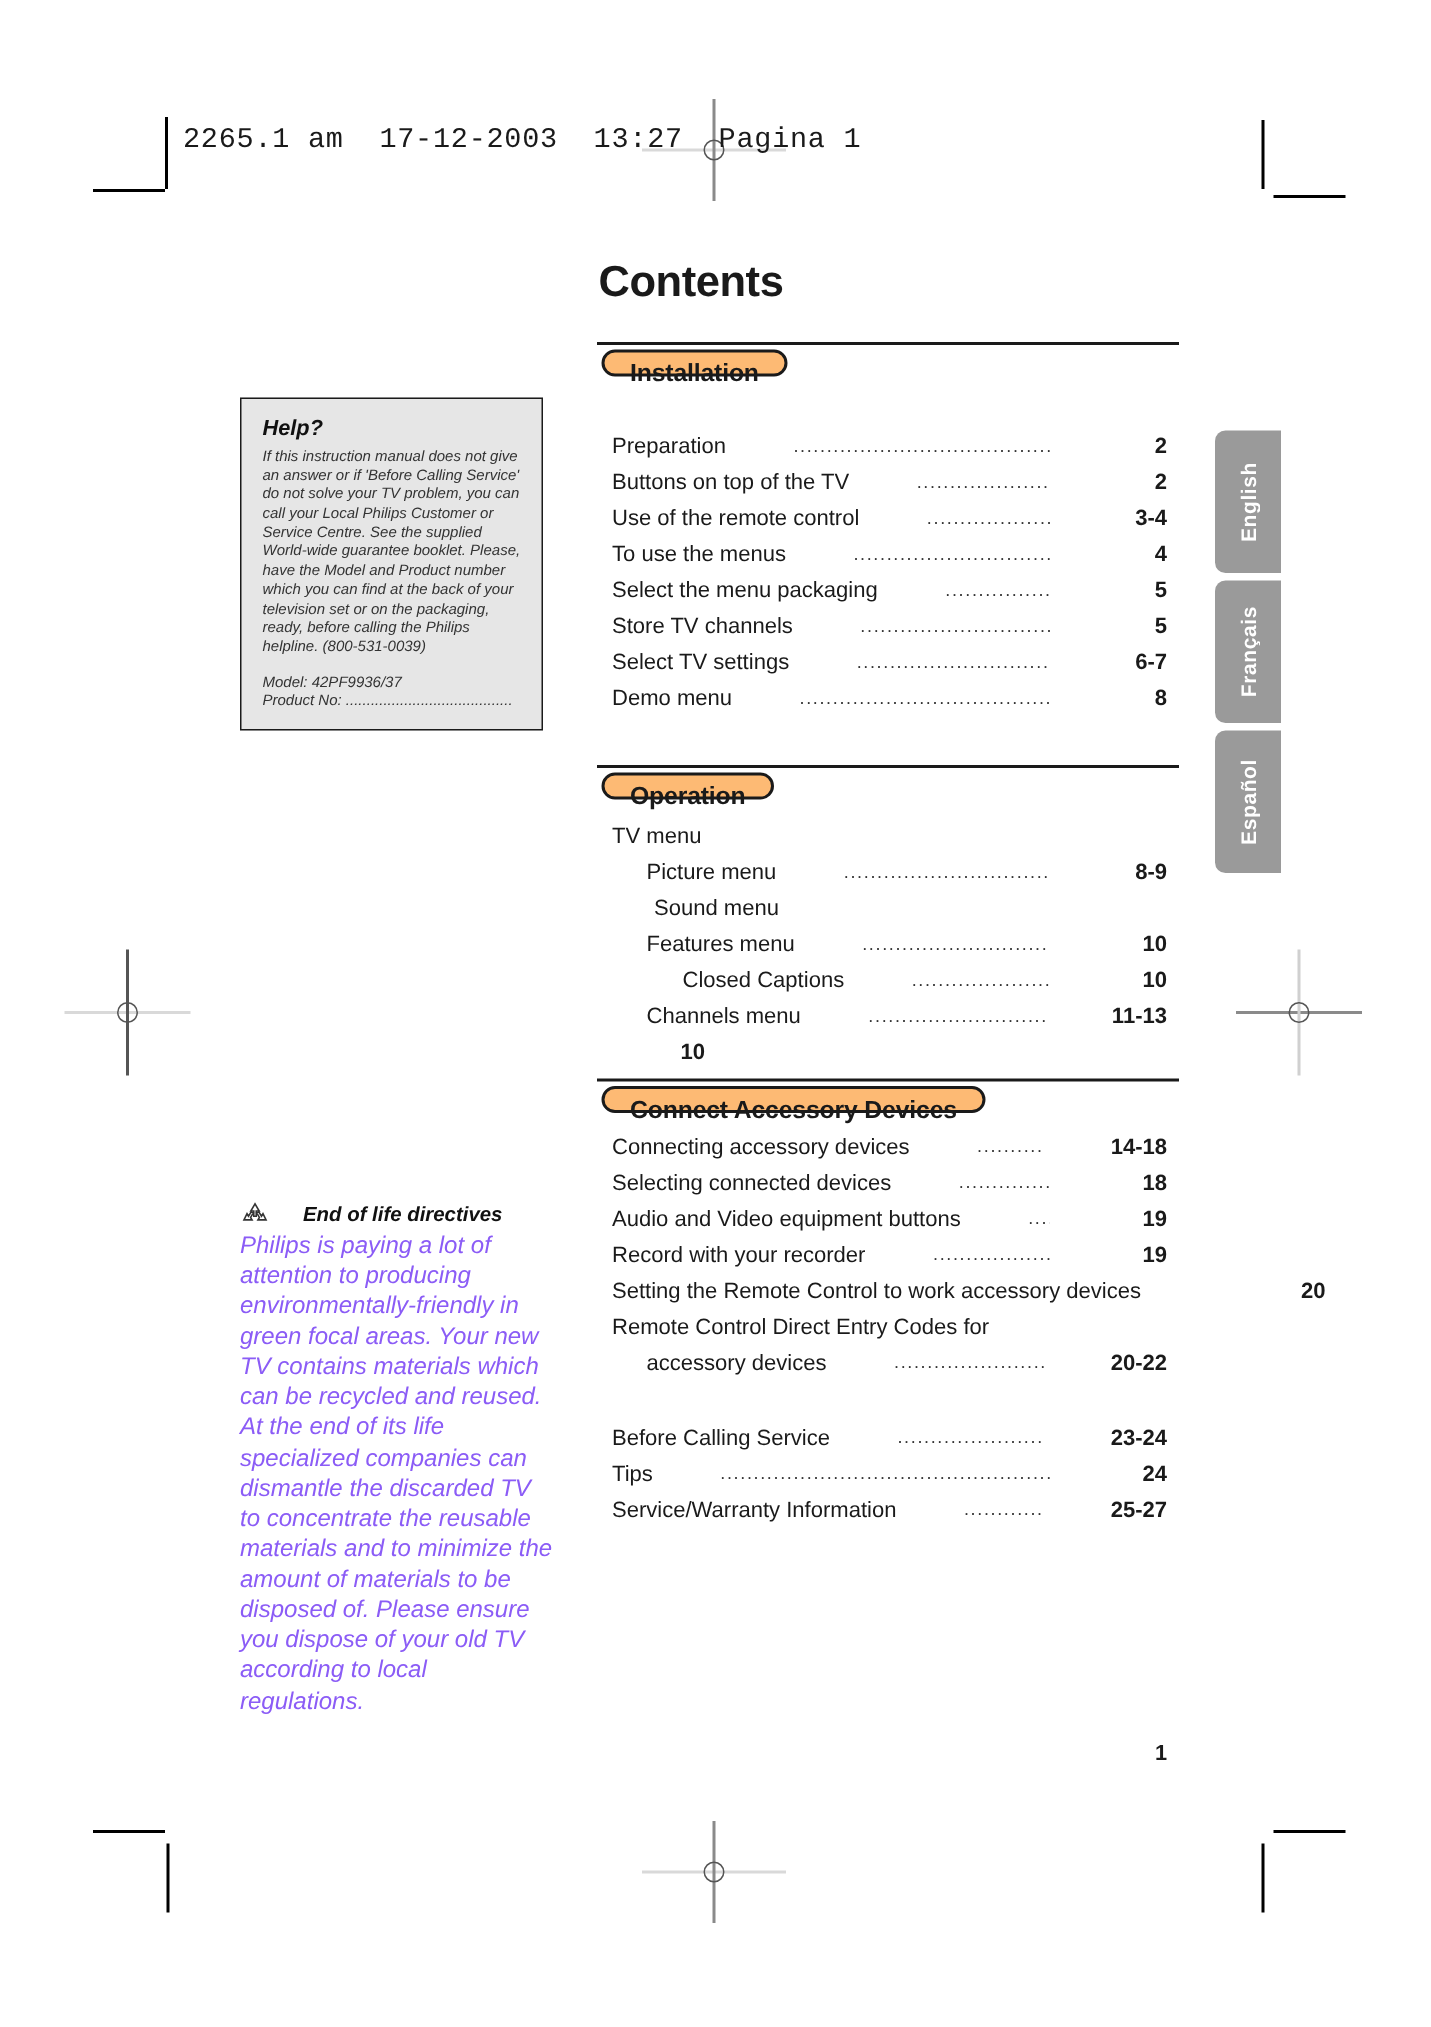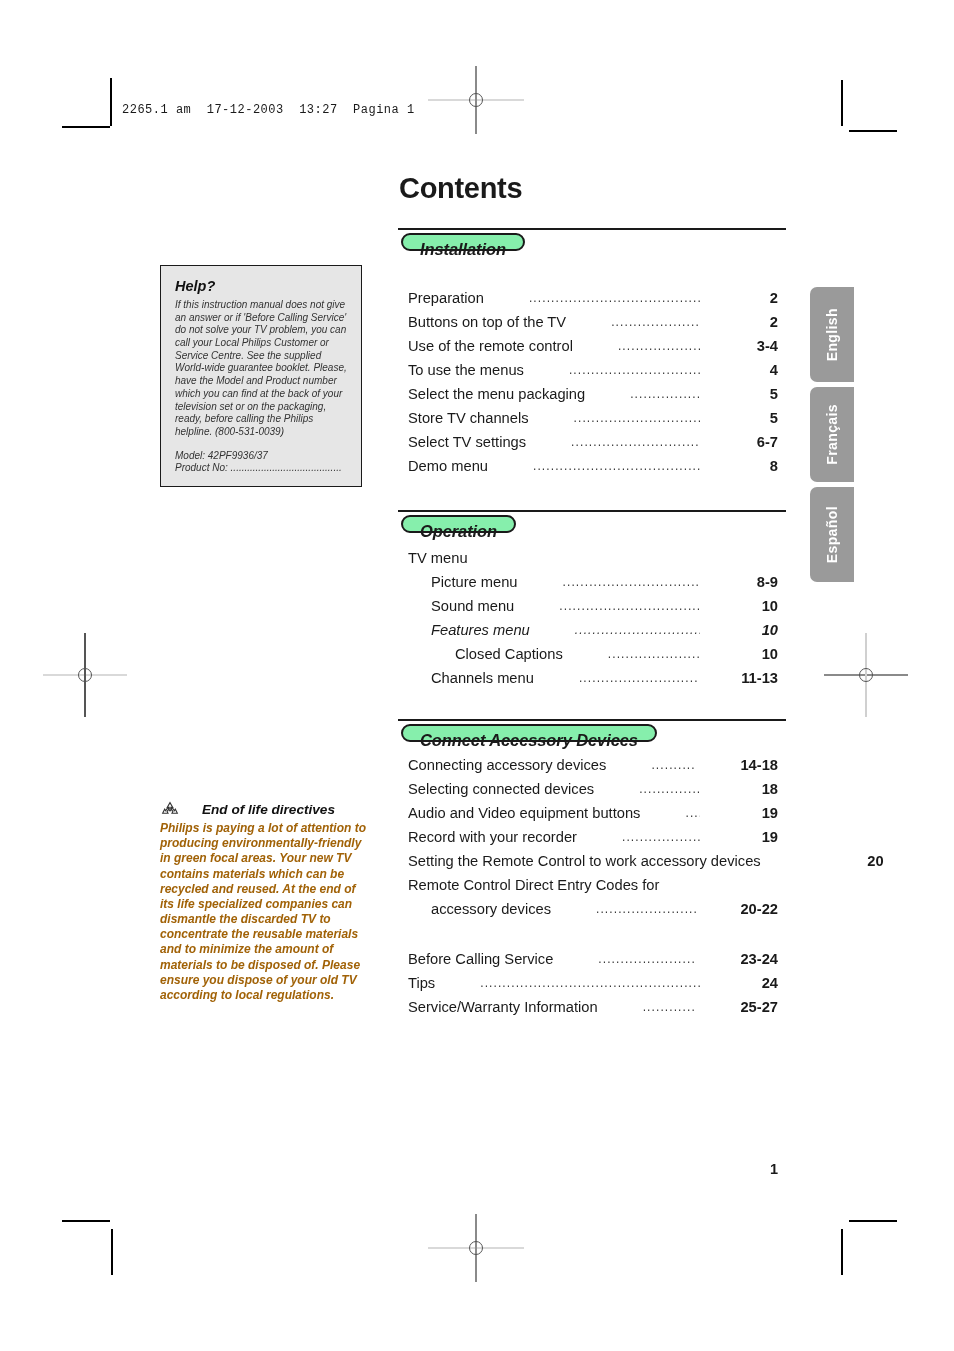--- a/index.html
+++ b/index.html
@@ -54,25 +54,24 @@
   .slug-rule {
     position: absolute;
     left: 110px; top: 78px;
     width: 2px; height: 48px;
     background: #000;
   }
   .slug-text {
     position: absolute;
     left: 122px; top: 82px;
     font-family: "Liberation Mono", monospace;
-    font-size: 12px;
+    font-size: 19px;
     letter-spacing: 0.5px;
     color: #1a1a1a;
     white-space: pre;
-    margin-top: 21px;
   }
 
   
   .page-title {
     position: absolute;
     left: 399px; top: 172px;
     font-size: 29px;
     font-weight: bold;
     letter-spacing: -0.3px;
     color: #1a1a1a;
@@ -91,24 +90,23 @@
     left: 3px; top: 5px;
     border: 2px solid #1a1a1a;
     border-radius: 20px;
     height: 18px;
     line-height: 28px;
     padding: 0 17px;
     font-size: 16.5px;
     font-weight: bold;
     letter-spacing: -0.1px;
     white-space: nowrap;
-    background: #86efac;
+    background: #fdba74;
     box-sizing: border-box;
     color: #1a1a1a;
-    font-style: italic;
   }
 
   
   .toc { position: absolute; left: 408px; width: 370px; }
   .toc-row {
     display: flex;
     align-items: baseline;
     font-size: 14.7px;
     color: #1a1a1a;
     white-space: nowrap;
@@ -179,25 +177,24 @@
     gap: 22px;
     margin-bottom: 3px;
   }
   .eol .eol-title {
     font-size: 13.6px;
     font-weight: bold;
     font-style: italic;
     color: #111;
   }
   .eol .eol-body {
-    font-size: 12px;
+    font-size: 16px;
     font-style: italic;
     line-height: 1.265;
-    color: #a16207;
-    font-weight: bold;
+    color: #8b5cf6;
   }
   .recycle-icon { width: 20px; height: 18px; flex: 0 0 auto; }
 
   
   .lang-tab {
     position: absolute;
     width: 44px;
     background: #9a9a9a;
     border-radius: 7px 0 0 7px;
     color: #ffffff;
@@ -350,26 +347,26 @@
   <div class="toc-row nodots" style="height:24px;">
     <span class="lbl">TV menu</span>
     <span class="dots">....</span>
     <span class="pg"></span>
   </div>
   <div class="toc-row indent1" style="height:24px;">
     <span class="lbl">Picture menu</span>
     <span class="dots">..........................................................................................................</span>
     <span class="pg">8-9</span>
   </div>
+  <div class="toc-row indent1" style="height:24px;flex-direction:column;">
+    <span class="lbl">Sound menu</span>
+    <span class="dots">..........................................................................................................</span>
+    <span class="pg">10</span>
+  </div>
   <div class="toc-row indent1" style="height:24px;">
-    <span class="lbl">Sound menu</span>
-    <span class="dots">..........................................................................................................</span>
-    <span class="pg">10</span>
-  </div>
-  <div class="toc-row indent1" style="height:24px;font-style:italic;">
     <span class="lbl">Features menu</span>
     <span class="dots">..........................................................................................................</span>
     <span class="pg">10</span>
   </div>
   <div class="toc-row indent2" style="height:24px;">
     <span class="lbl">Closed Captions</span>
     <span class="dots">..........................................................................................................</span>
     <span class="pg">10</span>
   </div>
   <div class="toc-row indent1" style="height:24px;">

